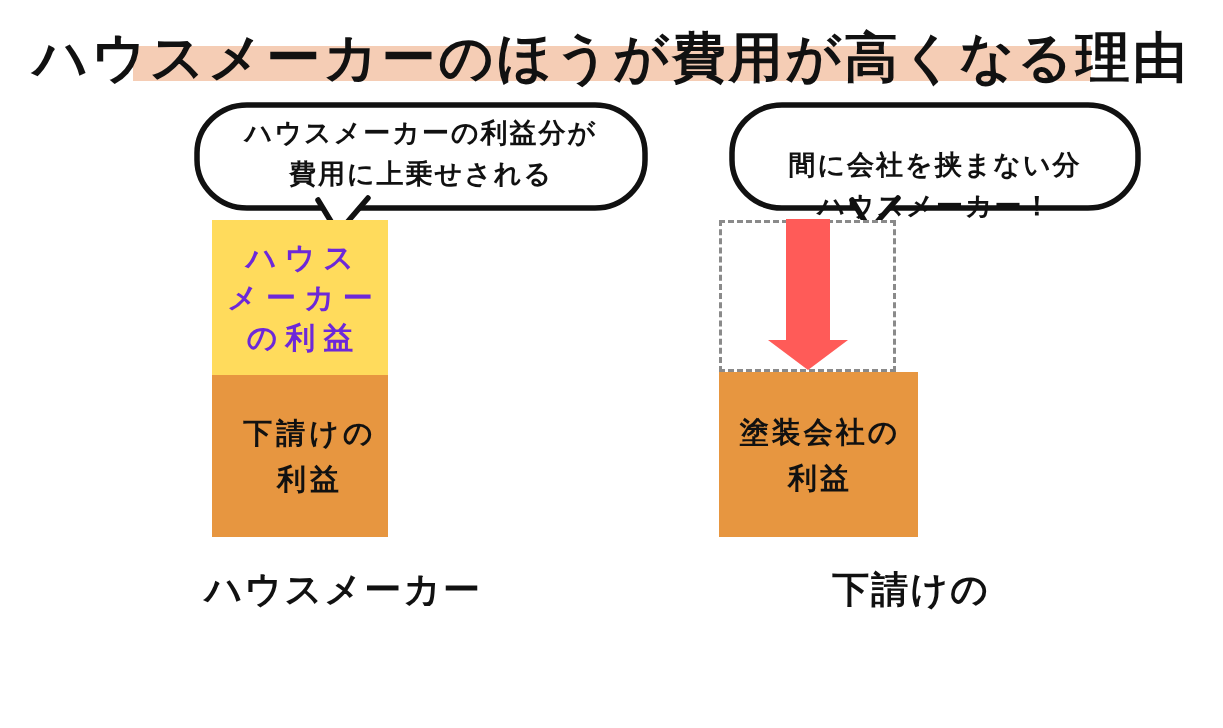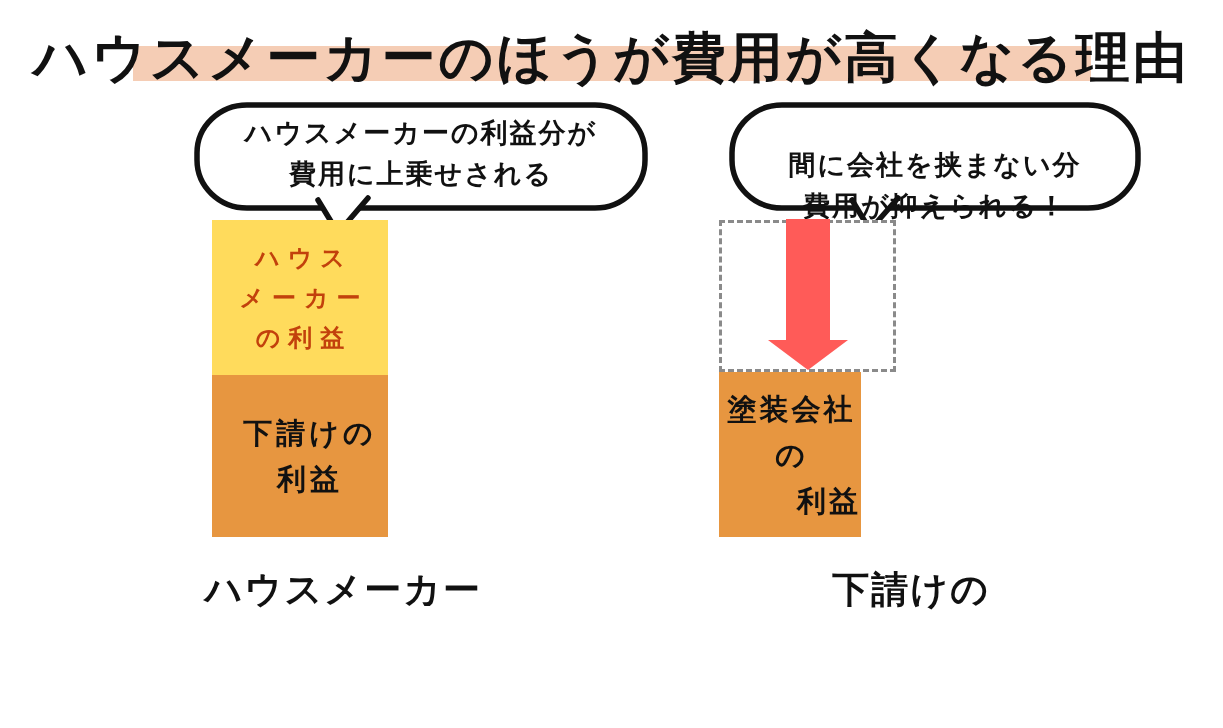--- a/index.html
+++ b/index.html
@@ -27,40 +27,39 @@
     font-size:27px; line-height:41px; letter-spacing:2px;
   }
   
   .seg {
     position:absolute; display:flex; flex-direction:column;
     align-items:center; justify-content:center;
     text-align:center; font-weight:900;
   }
   .seg-maker-profit {
     left:212px; top:220px; width:176px; height:155px;
-    background:#ffdb5c; color:#c2410c;
-    font-size:24px; line-height:40px; letter-spacing:8px;
+    background:#ffdb5c; color:#6d28d9;
+    font-size:30px; line-height:40px; letter-spacing:8px;
     padding-left:8px;
   }
   .seg-sub-profit {
     left:212px; top:375px; width:176px; height:162px;
     background:#e79640; color:#111;
     font-size:29px; line-height:46px; letter-spacing:4px;
     padding-left:20px;
   }
   .seg-saved {
     left:719px; top:220px; width:177px; height:152px;
     background:#ffffff; border:3px dashed #8a8a8a;
   }
   .seg-paint-profit {
-    left:719px; top:372px; width:142px; height:165px;
+    left:719px; top:372px; width:199px; height:165px;
     background:#e79640; color:#111;
     font-size:29px; line-height:46px; letter-spacing:3px;
     padding-left:3px;
-    align-items:flex-end;
   }
   .arrow-svg { position:absolute; left:760px; top:217px; }
   
   .caption {
     position:absolute; top:565px; text-align:right;
     font-weight:900; font-size:37px; line-height:50px;
     letter-spacing:2px; white-space:nowrap;
   }
   .caption-left  { left:130px; width:352px; }
   .caption-right { left:630px; width:360px; }
@@ -81,21 +80,21 @@
     <div>ハウスメーカーの利益分が</div>
     <div>費用に上乗せされる</div>
   </div>
 
   <svg class="bubble-svg" style="left:725px; top:98px;" width="428" height="145" viewBox="0 0 428 145">
     <rect x="7" y="7" width="406" height="103" rx="50" ry="48" fill="#ffffff" stroke="#111111" stroke-width="5.5"></rect>
     <path d="M127 102 L145 132 L173 100" fill="#ffffff" stroke="#111111" stroke-width="5.5" stroke-linecap="round" stroke-linejoin="round"></path>
   </svg>
   <div class="bubble-text" style="left:732px; top:113px; width:406px;margin-top:32px;">
     <div>間に会社を挟まない分</div>
-    <div>費用が抑えられる！</div>
+    <div>ハウスメーカー！</div>
   </div>
 
   <div class="seg seg-maker-profit">
     <div>ハウス</div>
     <div>メーカー</div>
     <div>の利益</div>
   </div>
   <div class="seg seg-sub-profit">
     <div>下請けの</div>
     <div>利益</div>

